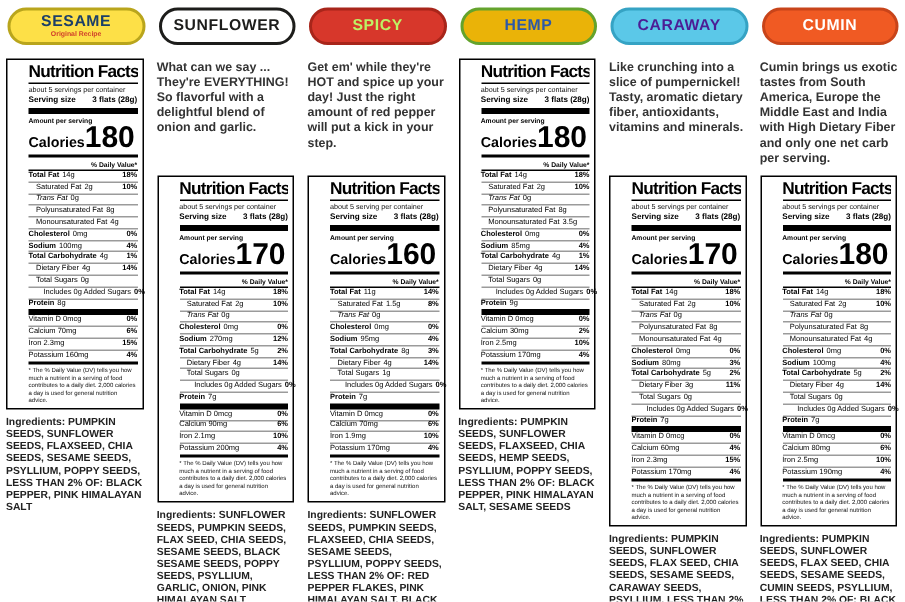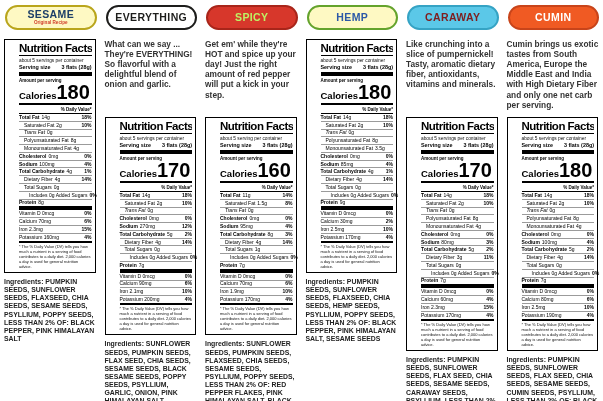--- a/index.html
+++ b/index.html
@@ -47,21 +47,21 @@
   .nf-foot{font-size:4px;line-height:1.25;padding-top:1.5px;color:#111;}
 
   .ingredients{margin:5px 2px 0 0;font-size:6.9px;line-height:1.18;font-weight:700;color:#222;}
 </style>
 </head>
 <body>
 
 <div class="sheet">
   <div class="columns">
   <div class="col">
-    <div class="badge" style="background: #fef9c3; border-color: rgb(185, 165, 28); color: rgb(28, 63, 104);">
+    <div class="badge" style="background: #fde047; border-color: rgb(185, 165, 28); color: rgb(28, 63, 104);">
       <span class="badge-label">SESAME</span>
       <span class="badge-sub" style="color: rgb(209, 64, 44);">Original Recipe</span>
     </div>
     <div class="nlabel">
       <div class="nf-title">Nutrition Facts</div>
       <div class="nf-servings">about 5 servings per container</div>
       <div class="nf-ss">
         <span>Serving size</span>
         <span>3 flats (28g)</span>
       </div>
@@ -171,21 +171,21 @@
   </div>
 </div>
       <div class="nf-foot">* The % Daily Value (DV) tells you how much a nutrient in a serving of food contributes to a daily diet. 2,000 calories a day is used for general nutrition advice.</div>
     </div>
     <p class="ingredients">Ingredients: PUMPKIN SEEDS, SUNFLOWER SEEDS, FLAXSEED, CHIA SEEDS, SESAME SEEDS, PSYLLIUM, POPPY SEEDS, LESS THAN 2% OF: BLACK PEPPER, PINK HIMALAYAN SALT</p>
 
   </div>
 
   <div class="col">
     <div class="badge" style="background: rgb(255, 255, 255); border-color: rgb(29, 29, 27); color: rgb(29, 29, 27);">
-      <span class="badge-label">EVERYTHING</span>
+      <span class="badge-label">SUNFLOWER</span>
 
     </div>
     <p class="desc">What can we say ... They're EVERYTHING! So flavorful with a delightful blend of onion and garlic.</p>
     <div class="nlabel">
       <div class="nf-title">Nutrition Facts</div>
       <div class="nf-servings">about 5 servings per container</div>
       <div class="nf-ss">
         <span>Serving size</span>
         <span>3 flats (28g)</span>
       </div>
@@ -394,21 +394,21 @@
     <span class="ndv">4%</span>
   </div>
 </div>
       <div class="nf-foot">* The % Daily Value (DV) tells you how much a nutrient in a serving of food contributes to a daily diet. 2,000 calories a day is used for general nutrition advice.</div>
     </div>
     <p class="ingredients">Ingredients: SUNFLOWER SEEDS, PUMPKIN SEEDS, FLAXSEED, CHIA SEEDS, SESAME SEEDS, PSYLLIUM, POPPY SEEDS, LESS THAN 2% OF: RED PEPPER FLAKES, PINK HIMALAYAN SALT, BLACK PEPPER</p>
 
   </div>
 
   <div class="col">
-    <div class="badge" style="background: #fef9c3; border-color: rgb(100, 163, 44); color: rgb(45, 89, 167);">
+    <div class="badge" style="background: #eab308; border-color: rgb(100, 163, 44); color: rgb(45, 89, 167);">
       <span class="badge-label">HEMP</span>
 
     </div>
     <div class="nlabel">
       <div class="nf-title">Nutrition Facts</div>
       <div class="nf-servings">about 5 servings per container</div>
       <div class="nf-ss">
         <span>Serving size</span>
         <span>3 flats (28g)</span>
       </div>
@@ -517,21 +517,21 @@
     <span class="ndv">4%</span>
   </div>
 </div>
       <div class="nf-foot">* The % Daily Value (DV) tells you how much a nutrient in a serving of food contributes to a daily diet. 2,000 calories a day is used for general nutrition advice.</div>
     </div>
     <p class="ingredients">Ingredients: PUMPKIN SEEDS, SUNFLOWER SEEDS, FLAXSEED, CHIA SEEDS, HEMP SEEDS, PSYLLIUM, POPPY SEEDS, LESS THAN 2% OF: BLACK PEPPER, PINK HIMALAYAN SALT, SESAME SEEDS</p>
 
   </div>
 
   <div class="col">
-    <div class="badge" style="background: rgb(91, 200, 232); border-color: rgb(53, 163, 196); color: #7f1d1d;">
+    <div class="badge" style="background: rgb(91, 200, 232); border-color: rgb(53, 163, 196); color: #4c1d95;">
       <span class="badge-label">CARAWAY</span>
 
     </div>
     <p class="desc">Like crunching into a slice of pumpernickel! Tasty, aromatic dietary fiber, antioxidants, vitamins and minerals.</p>
     <div class="nlabel">
       <div class="nf-title">Nutrition Facts</div>
       <div class="nf-servings">about 5 servings per container</div>
       <div class="nf-ss">
         <span>Serving size</span>
         <span>3 flats (28g)</span>

